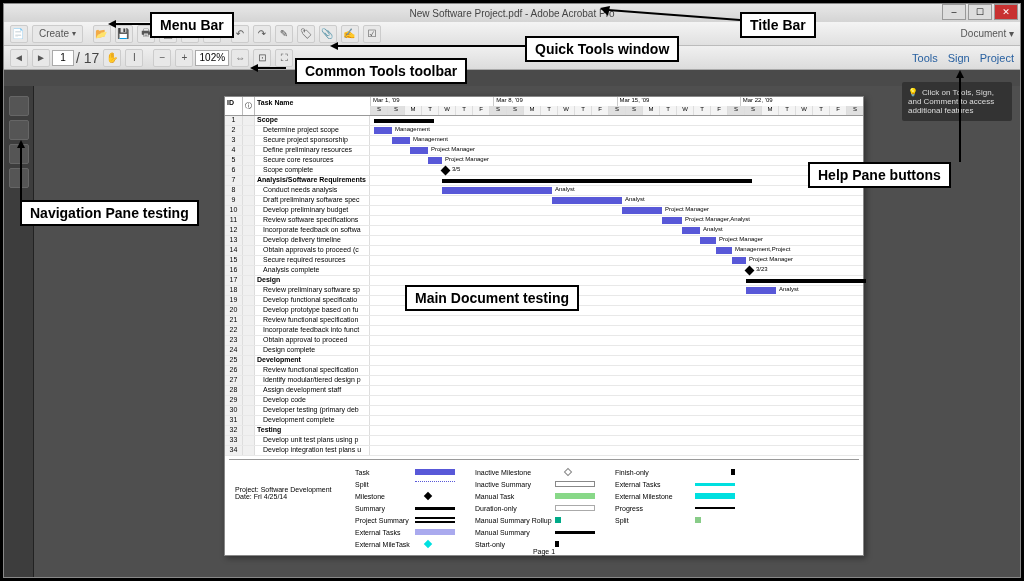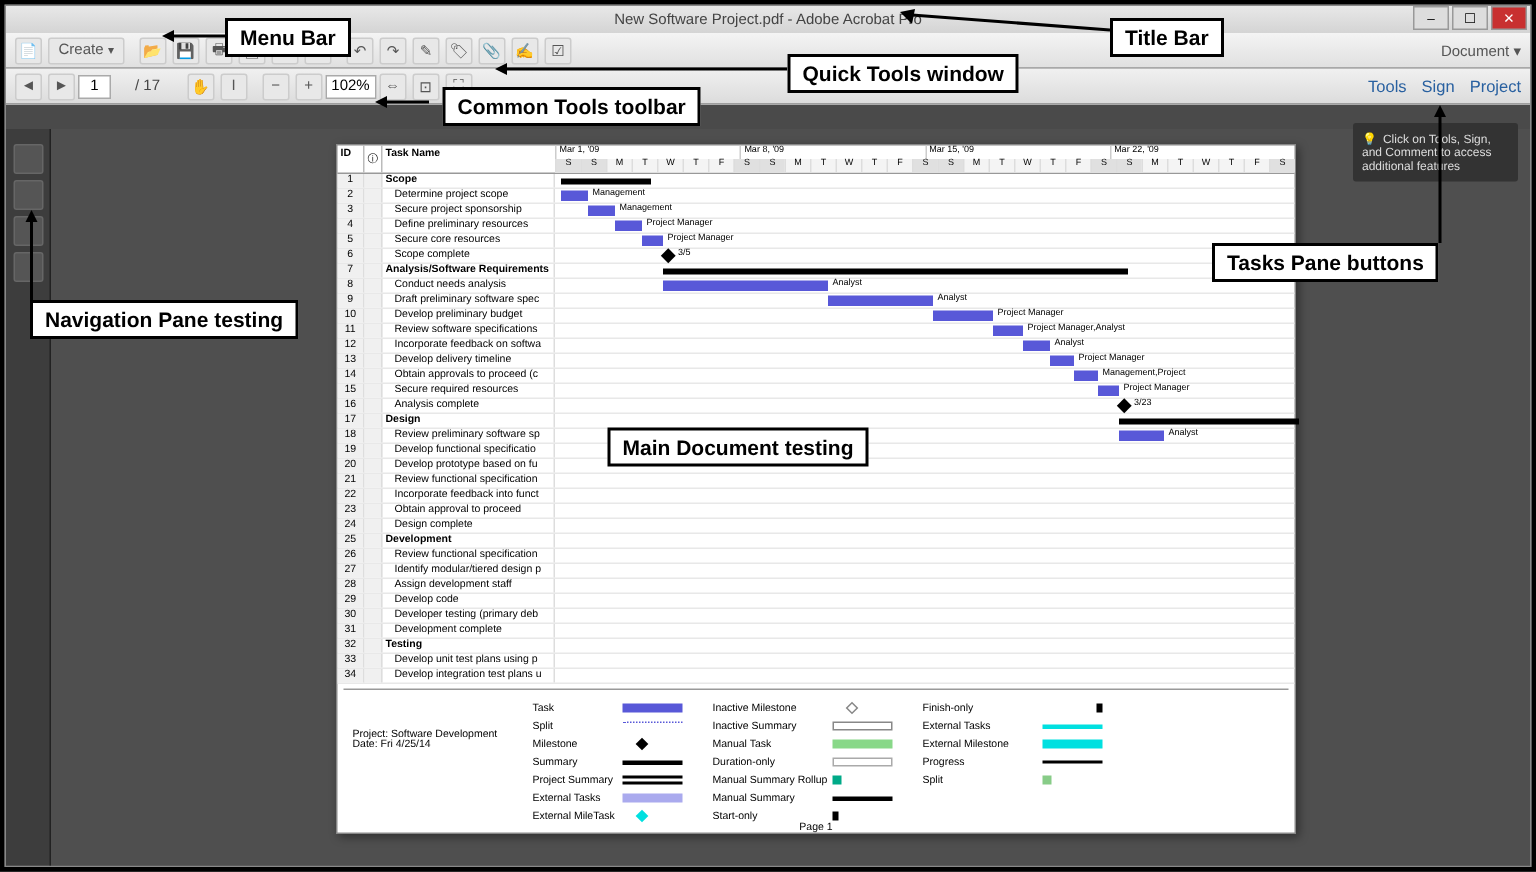--- a/index.html
+++ b/index.html
@@ -12,21 +12,21 @@
 .win-btn.close { background: #c83030; color:#fff;}
 .menubar { height: 16px; background: #f0f0f0; display: flex; align-items: center; font-size: 10px; padding: 0 4px; border-bottom: 1px solid #bbb; }
 .menu-item { padding: 0 6px; cursor: pointer; }
 .quicktools { height: 24px; background: linear-gradient(#f4f4f4,#e0e0e0); display: flex; align-items: center; padding: 0 4px; border-bottom: 1px solid #bbb; }
 .tbtn { width: 18px; height: 18px; margin: 0 2px; background: #e8e8e8; border: 1px solid #ccc; border-radius: 2px; display:flex;align-items:center;justify-content:center;font-size:10px;color:#555; }
 .create-btn { width: auto; padding: 0 6px; font-size: 10px; display:flex;align-items:center; }
 .create-btn::after { content:"▾"; margin-left:3px; font-size:8px;}
 .customize { position: absolute; right: 6px; font-size: 10px; color: #555; }
 .commontools { height: 24px; background: linear-gradient(#f0f0f0,#dcdcdc); display: flex; align-items: center; padding: 0 4px; border-bottom: 1px solid #aaa; position: relative; }
 .page-input { width: 22px; height: 16px; font-size: 10px; text-align: center; border: 1px solid #aaa; }
-.page-of { font-size: 10px; margin: 0 16px; color: #444; }
+.page-of { font-size: 14px; margin: 0 2px; color: #444; }
 .zoom-input { width: 34px; height: 16px; font-size: 10px; text-align: center; border: 1px solid #aaa; }
 .taskpane-btns { position: absolute; right: 6px; display: flex; gap: 10px; font-size: 11px; }
 .taskpane-btns span { color: #2860a0; cursor:pointer; }
 .content { position: absolute; top: 82px; left: 0; right: 0; bottom: 0; display: flex; }
 .navpane { width: 30px; background: #3d3d3d; border-right: 1px solid #222; padding-top: 6px; }
 .navbtn { width: 20px; height: 20px; margin: 4px auto; background: #555; border: 1px solid #666; border-radius: 2px; }
 .docarea { flex: 1; background: #4f4f4f; position: relative; overflow: hidden; }
 .page { position: absolute; left: 190px; top: 10px; width: 640px; height: 460px; background: #fff; border: 1px solid #888; box-shadow: 2px 2px 6px rgba(0,0,0,0.4); font-size: 7px; }
 .gantt-head { display:flex; border-bottom:1px solid #999;}
 .gh-left { width:145px; display:flex; }
@@ -533,21 +533,21 @@
 <div class="tooltip">
   <span class="tooltip-icon">💡</span><span>Click on Tools, Sign, and Comment to access additional features</span>
 </div>
 
 <div class="callout" style="left:150px;top:12px">Menu Bar</div>
 <div class="callout" style="left:740px;top:12px">Title Bar</div>
 <div class="callout" style="left:525px;top:36px">Quick Tools window</div>
 <div class="callout" style="left:295px;top:58px">Common Tools toolbar</div>
 <div class="callout" style="left:20px;top:200px">Navigation Pane testing</div>
 <div class="callout" style="left:405px;top:285px">Main Document testing</div>
-<div class="callout" style="left:808px;top:162px">Tasks Pane buttons</div>
+<div class="callout" style="left:808px;top:162px">Help Pane buttons</div>
 
 <svg class="arrow" style="left:108px;top:20px;width:42px;height:10px">
     <line x1="42" y1="4" x2="4" y2="4" stroke="#000" stroke-width="2"></line>
     <polygon points="0,4 8,0 8,8" fill="#000"></polygon>
   </svg>
 <svg class="arrow" style="left:600px;top:6px;width:140px;height:16px">
     <line x1="140" y1="14" x2="8" y2="4" stroke="#000" stroke-width="2"></line>
     <polygon points="0,2 10,0 8,10" fill="#000"></polygon>
   </svg>
 <svg class="arrow" style="left:330px;top:42px;width:195px;height:10px">

